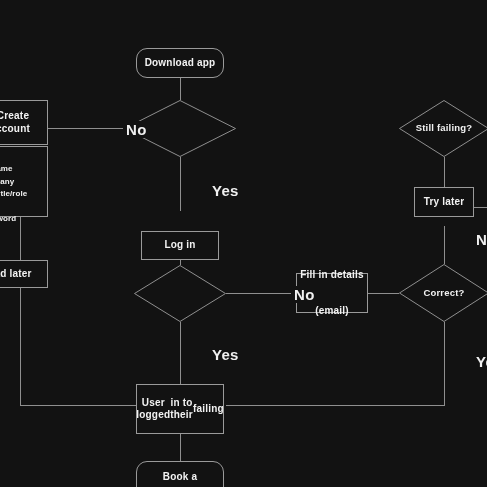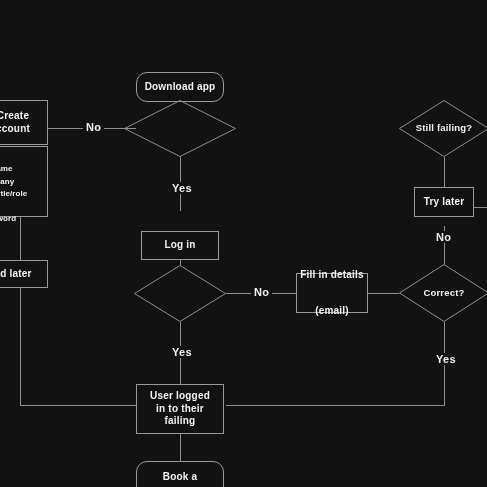--- a/index.html
+++ b/index.html
@@ -30,22 +30,22 @@
   .diamond .dshape{position:absolute;left:0;top:0;width:100%;height:100%;}
   .diamond .dlabel{position:relative;z-index:2;font-size:9.5px;font-weight:700;
         color:#f2f2f2;text-align:center;line-height:1.3;letter-spacing:.2px;
         width:100%;padding:0 10px;box-sizing:border-box;}
 
   .fieldbox{position:absolute;box-sizing:border-box;border:1px solid #9a9a9a;
         background:#121212;color:#f2f2f2;font-size:8px;font-weight:700;
         line-height:1.55;padding:4px 6px 4px 4px;text-align:left;letter-spacing:.1px;}
   .fieldbox div{white-space:nowrap;}
 
-  .edge-label{position:absolute;color:#f0f0f0;font-size:11px;font-weight:700;
-        letter-spacing:.3px;background:#121212;padding:0 3px;}
+  .edge-label{position:absolute;color:#f0f0f0;font-size:15px;font-weight:700;
+        letter-spacing:.3px;background:#121212;padding:0 3px;margin-left:40px;}
 </style>
 </head>
 <body>
 
 <div id="canvas">
 
   <svg class="edges" viewBox="0 0 487 487" xmlns="http://www.w3.org/2000/svg" shape-rendering="crispEdges">
 
     <line x1="180" y1="78" x2="180" y2="100"></line>
 
@@ -71,21 +71,21 @@
 
     <polyline points="444,322 444,405 226,405"></polyline>
 
     <line x1="20" y1="217" x2="20" y2="260"></line>
     <line x1="20" y1="288" x2="20" y2="405"></line>
     <line x1="20" y1="405" x2="136" y2="405"></line>
 
     <line x1="180" y1="434" x2="180" y2="461"></line>
   </svg>
 
-  <div class="node rounded" style="left:136px;top:48px;width:88px;height:30px;margin-top:24px;">
+  <div class="node rounded" style="left:136px;top:48px;width:88px;height:30px;">
     <span>Download app</span>
   </div>
 
   <div class="node diamond" style="left:124px;top:100px;width:112px;height:57px;">
     <svg class="dshape" viewBox="0 0 112 57" preserveAspectRatio="none">
       <polygon points="56,0.5 111.5,28.5 56,56.5 0.5,28.5" fill="none" stroke="#8f8f8f" stroke-width="1"></polygon>
     </svg>
   </div>
 
   <div class="node rect" style="left:-22px;top:100px;width:70px;height:45px;flex-direction:column;">
@@ -136,21 +136,21 @@
 
   <div class="node diamond" style="left:399px;top:100px;width:90px;height:57px;">
     <svg class="dshape" viewBox="0 0 90 57" preserveAspectRatio="none">
       <polygon points="45,0.5 89.5,28.5 45,56.5 0.5,28.5" fill="none" stroke="#8f8f8f" stroke-width="1"></polygon>
     </svg>
     <div class="dlabel" style="padding:0 2px;">
       <span>Still failing?</span>
     </div>
   </div>
 
-  <div class="node rect" style="left:136px;top:384px;width:88px;height:50px;flex-direction:column;">
+  <div class="node rect" style="left:136px;top:384px;width:88px;height:50px;flex-direction:row;">
     <span>User logged</span>
     <span>in to their</span>
     <span>failing</span>
   </div>
 
   <div class="node rounded" style="left:136px;top:461px;width:88px;height:40px;align-items:flex-start;padding-top:9px;">
     <span>Book a</span>
   </div>
 
   <div class="edge-label" style="left:83px;top:121px;"><span>No</span></div>

